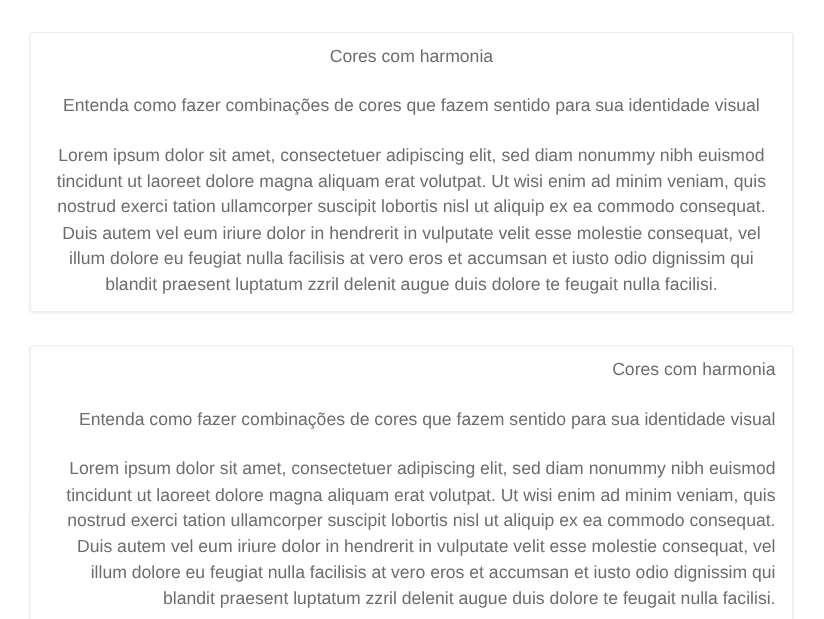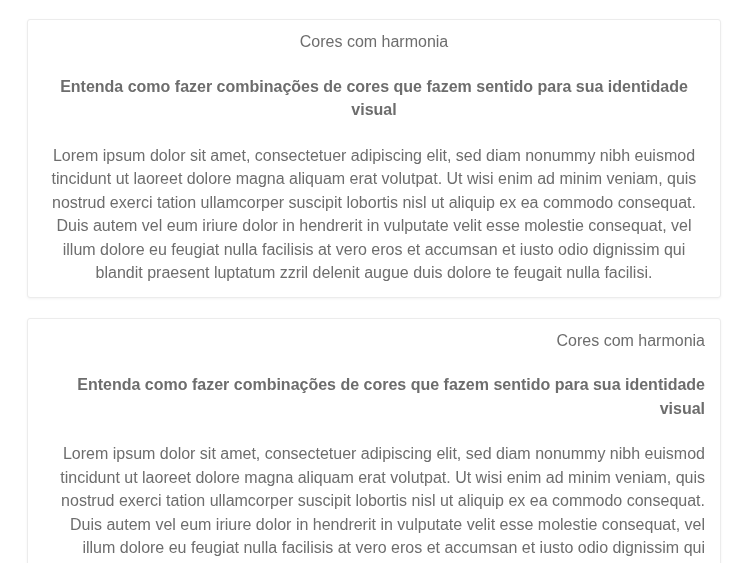--- a/index.html
+++ b/index.html
@@ -28,32 +28,32 @@
     width: 694px;
     background: var(--card-background);
     border: 1px solid var(--card-border);
     border-radius: 3px;
     box-shadow: 0 1px 3px rgba(0,0,0,0.05);
     padding: 10px 15px 12px 15px;
     color: var(--text);
     font-size: 16px;
     font-weight: 300;
     line-height: 23.5px;
+    margin-top: 10px;
   }
   .card-title {
     margin: 0 0 21px 0;
     font-size: 16px;
     font-weight: 300;
     line-height: 23.5px;
     color: var(--text);
   }
   .card-subtitle {
     margin: 0 0 22px 0;
     line-height: 23.5px;
-    font-weight: bold;
   }
   .card-body {
     margin: 0;
     line-height: 23.5px;
   }
 </style>
 </head>
 <body>
 
 <div class="canvas">

